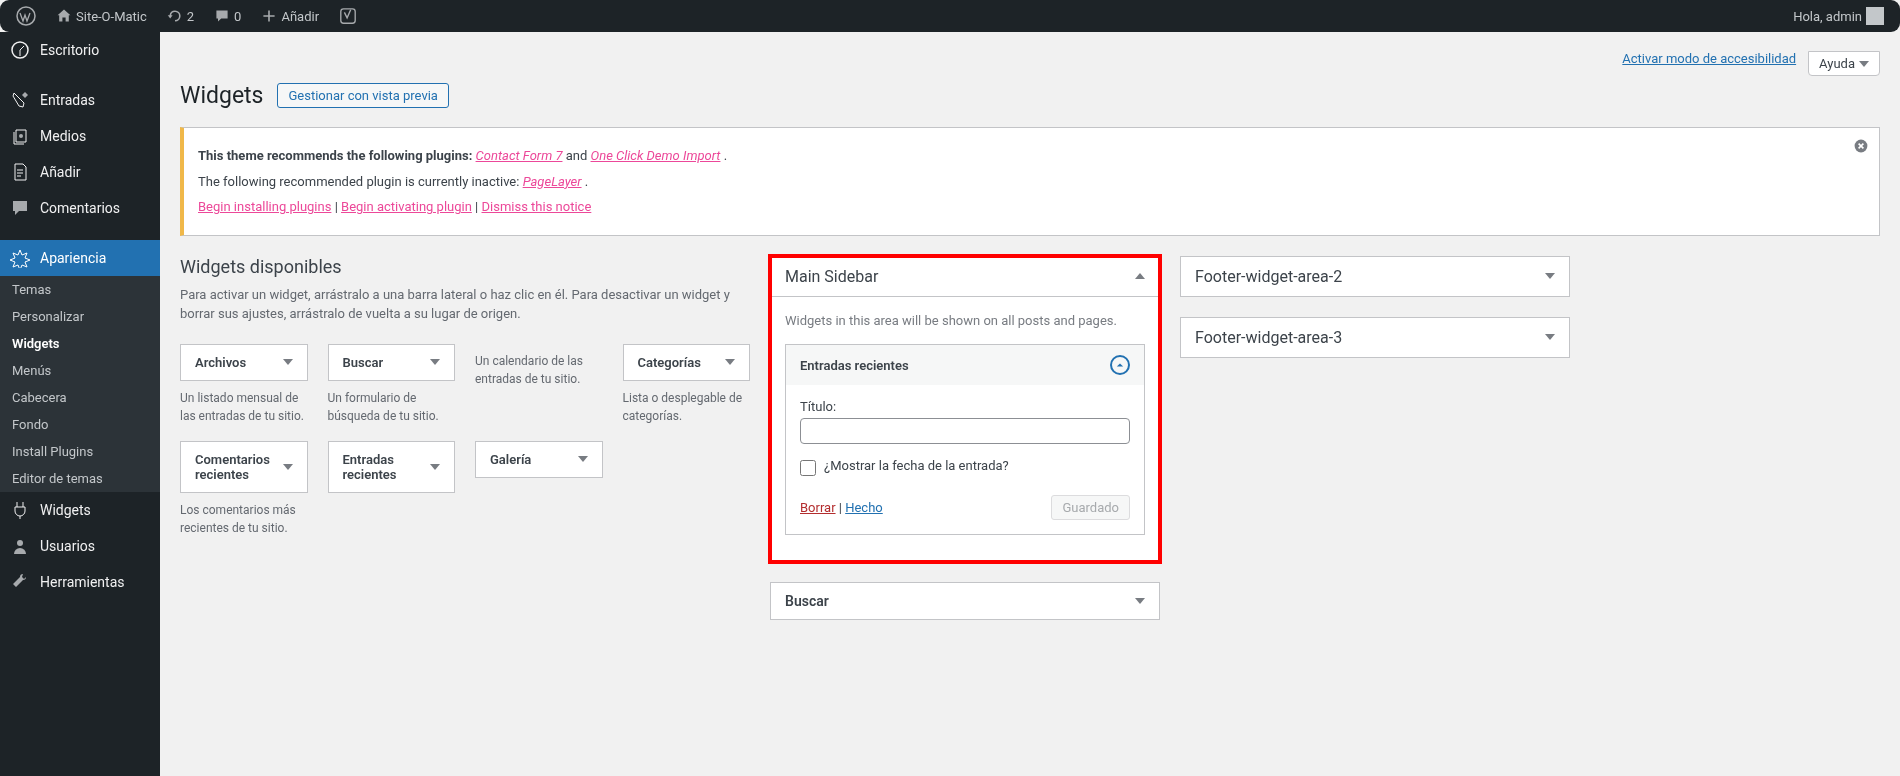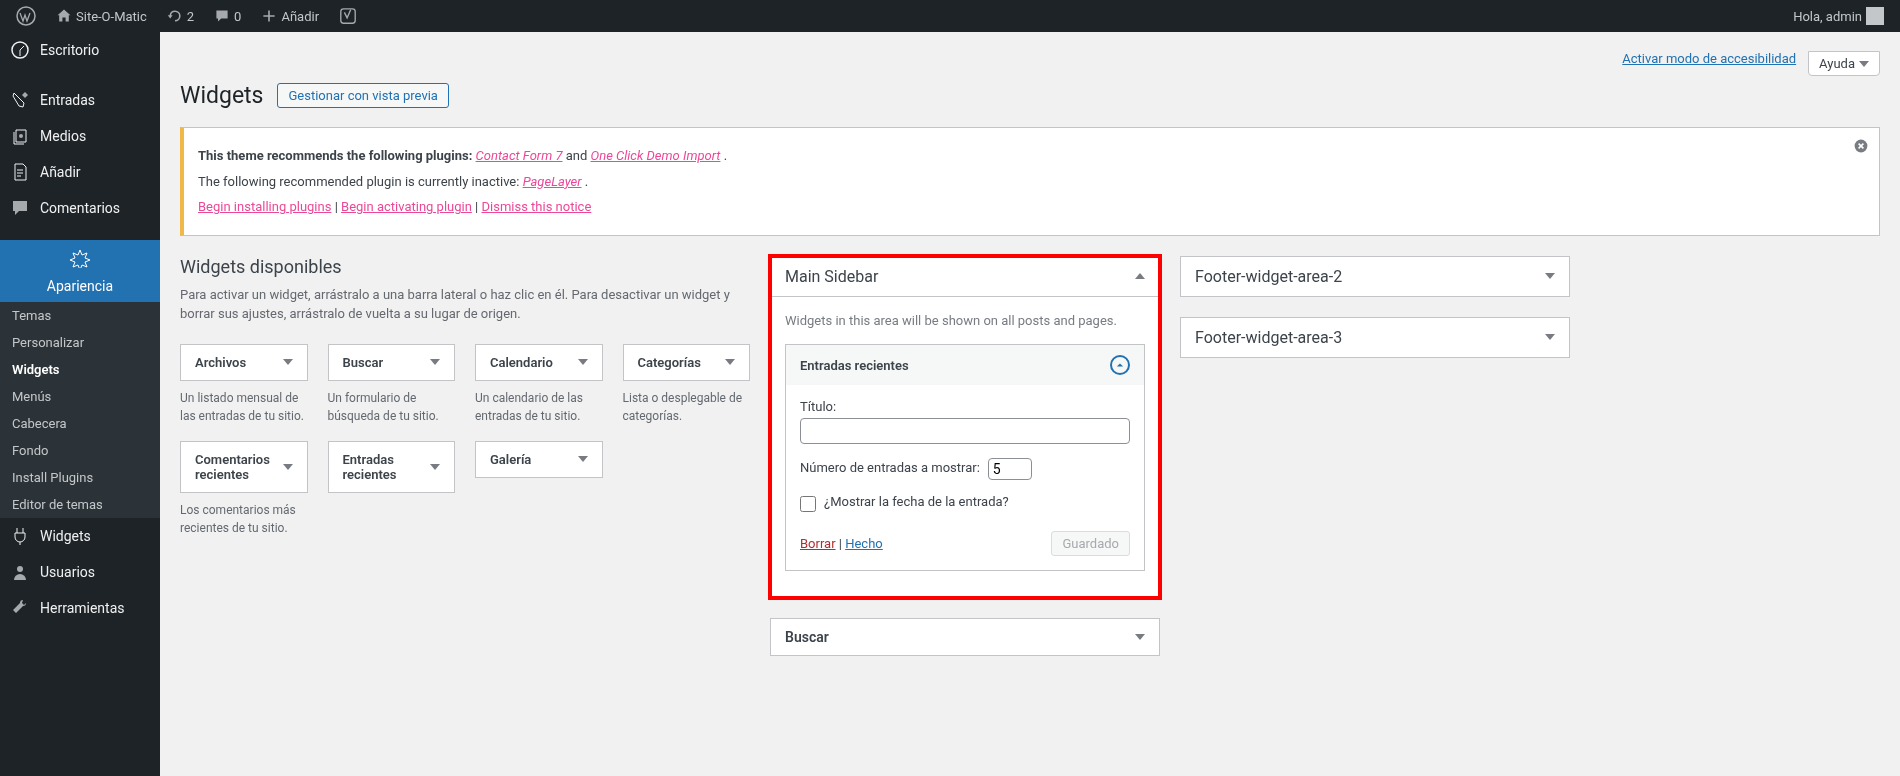--- a/index.html
+++ b/index.html
@@ -1,30 +1,30 @@
 <!DOCTYPE html>
 <html><head>
 <meta charset="utf-8">
 <style>
 * { margin: 0; padding: 0; box-sizing: border-box; font-family: -apple-system, BlinkMacSystemFont, "Segoe UI", Roboto, sans-serif; }
 body { background: #f1f1f1; font-size: 13px; color: #3c434a; width: 1900px; height: 776px; overflow: hidden; }
 
 
-.adminbar { background: #1d2327; color: #c3c7ca; height: 32px; display: flex; align-items: center; padding: 0 8px; font-size: 13px; }
+.adminbar { background: #1d2327; color: #c3c7ca; height: 32px; display: flex; align-items: center; padding: 0 8px; font-size: 13px; border-radius: 9px; }
 .adminbar .left { display: flex; align-items: center; gap: 4px; }
 .adminbar .right { margin-left: auto; display: flex; align-items: center; gap: 8px; }
 .adminbar-item { display: inline-flex; align-items: center; gap: 4px; padding: 0 8px; height: 32px; cursor: pointer; }
 .adminbar svg { fill: #a7aaad; }
 .avatar-square { width: 18px; height: 18px; background: #c3c7ca; display: inline-block; }
 
 
 .layout { display: flex; height: calc(100% - 32px); }
 .adminmenu { width: 160px; background: #1d2327; color: #f0f0f1; font-size: 14px; }
 .menu-item { display: flex; align-items: center; gap: 10px; padding: 8px 10px; cursor: pointer; color: #f0f0f1; }
-.menu-item.current { background: #2271b1; color: #fff; flex-direction: column; }
+.menu-item.current { background: #2271b1; color: #fff; }
 .menu-item.current.pointed { position: relative; }
 .menu-item.current.pointed::after { content: ""; position: absolute; right: -8px; top: 50%; margin-top: -8px; border: 8px solid transparent; border-right-color: #f1f1f1; }
 .menu-item svg { width: 20px; height: 20px; fill: #a7aaad; flex-shrink: 0; }
 .menu-item.current svg { fill: #fff; }
 .submenu { background: #2c3338; }
 .submenu .sub-item { padding: 6px 12px; font-size: 13px; color: #c3c7ca; cursor: pointer; }
 .submenu .sub-item.current { color: #fff; font-weight: 600; }
 
 
 .content { flex: 1; padding: 0 20px 20px 20px; overflow: auto; margin-top: 9px; }
@@ -265,24 +265,20 @@
               <div class="widget-desc">Un listado mensual de las entradas de tu sitio.</div>
             </div>
             <div class="widget-box">
               <div class="widget-handle">
                 <span>Buscar</span>
                 <span class="caret down"></span>
               </div>
               <div class="widget-desc">Un formulario de búsqueda de tu sitio.</div>
             </div>
             <div class="widget-box">
-              <div class="widget-handle">
-                <span>Calendario</span>
-                <span class="caret down"></span>
-              </div>
               <div class="widget-desc">Un calendario de las entradas de tu sitio.</div>
             </div>
             <div class="widget-box">
               <div class="widget-handle">
                 <span>Categorías</span>
                 <span class="caret down"></span>
               </div>
               <div class="widget-desc">Lista o desplegable de categorías.</div>
             </div>
             <div class="widget-box">
@@ -321,24 +317,20 @@
                 <span>Entradas recientes</span>
                 <span class="circle-toggle">
                     <svg width="8" height="8" viewBox="0 0 10 10">
                       <path d="M1 7l4-4 4 4z"></path>
                     </svg>
                   </span>
               </div>
               <div class="widget-item-body">
                 <label>Título:</label>
                 <input type="text" value="" style="">
-                <div class="inline-row">
-                  <label>Número de entradas a mostrar:</label>
-                  <input type="number" value="5" style="">
-                </div>
                 <div class="check-row">
                   <input type="checkbox" style="">
                   <label>¿Mostrar la fecha de la entrada?</label>
                 </div>
                 <div class="widget-actions">
                   <span class="links">
                     <a class="delete">Borrar</a>
                     <span> | </span>
                     <a class="done">Hecho</a>
                   </span>

